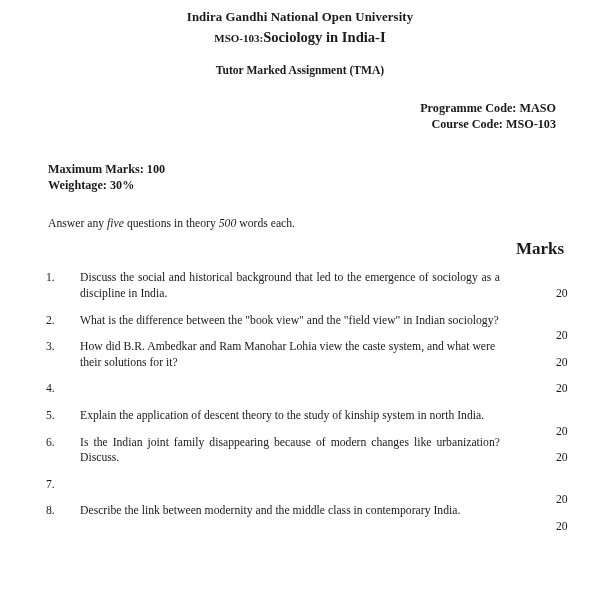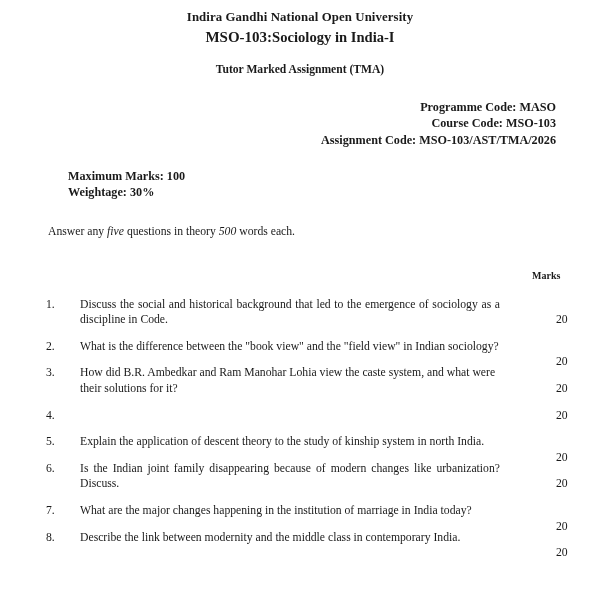--- a/index.html
+++ b/index.html
@@ -35,21 +35,21 @@
     font-weight: bold;
     line-height: 17px;
     letter-spacing: 0.1px;
   }
   .hdr-line2 {
     line-height: 19px;
     margin-top: 1px;
     white-space: nowrap;
   }
   .hdr-code {
-    font-size: 15px;
+    font-size: 11px;
     font-weight: bold;
   }
   .hdr-subject {
     font-size: 14.6px;
     font-weight: bold;
   }
   .hdr-line3 {
     font-size: 11.6px;
     font-weight: bold;
     line-height: 16px;
@@ -65,46 +65,46 @@
   .codes div {
     font-size: 12.2px;
     font-weight: bold;
     line-height: 16.3px;
     white-space: nowrap;
     padding-left: 23px;
   }
 
   
   .marks-block {
-    margin-top: 20px;
-    padding-left: 68px;
+    margin-top: 28px;
+    padding-left: 48px;
   }
   .marks-block div {
     font-size: 12.2px;
     font-weight: bold;
     line-height: 16.4px;
   }
 
   
   .instruction {
     margin-top: 23px;
     padding-left: 48px;
     font-size: 11.7px;
     line-height: 16px;
   }
   .instruction i {
     font-style: italic;
   }
 
   
   .marks-head {
-    margin-top: 28px;
-    padding-right: 28px;
+    margin-top: 9px;
+    padding-right: 44px;
     text-align: right;
-    font-size: 10px;
+    font-size: 17px;
     font-weight: bold;
     line-height: 16px;
   }
   .marks-head span {
     display: inline-block;
     width: 40px;
     text-align: left;
   }
 
   
@@ -159,40 +159,39 @@
     <div class="hdr-line1">Indira Gandhi National Open University</div>
     <div class="hdr-line2">
       <span class="hdr-code">MSO-103:</span><span class="hdr-subject">Sociology in India-I</span>
     </div>
     <div class="hdr-line3">Tutor Marked Assignment (TMA)</div>
   </div>
 
   <div class="codes">
     <div>Programme Code: MASO</div>
     <div>Course Code: MSO-103</div>
-    <div>Assignment Code: MSO-103/AST/TMA/2026</div>
   </div>
 
   <div class="marks-block">
     <div>Maximum Marks: 100</div>
     <div>Weightage: 30%</div>
   </div>
 
   <div class="instruction">
     <span>Answer any </span><i>five</i><span> questions in theory </span><i>500</i><span> words each.</span>
   </div>
 
   <div class="marks-head">
     <span>Marks</span>
   </div>
 
   <div class="questions" id="questions-list">
       <div class="q-row">
         <div class="q-num">1.</div>
-        <div class="q-text justify">Discuss the social and historical background that led to the emergence of sociology as a discipline in Code.</div>
+        <div class="q-text justify">Discuss the social and historical background that led to the emergence of sociology as a discipline in India.</div>
         <div class="q-mark" style="top: 15.6px;">
           <span class="q-mark-inner">20</span>
         </div>
       </div>
       <div class="q-row">
         <div class="q-num">2.</div>
         <div class="q-text">What is the difference between the "book view" and the "field view" in Indian sociology?</div>
         <div class="q-mark" style="top: 15.6px;">
           <span class="q-mark-inner">20</span>
         </div>
@@ -219,21 +218,20 @@
       </div>
       <div class="q-row">
         <div class="q-num">6.</div>
         <div class="q-text justify">Is the Indian joint family disappearing because of modern changes like urbanization? Discuss.</div>
         <div class="q-mark" style="top: 15.6px;">
           <span class="q-mark-inner">20</span>
         </div>
       </div>
       <div class="q-row">
         <div class="q-num">7.</div>
-        <div class="q-text">What are the major changes happening in the institution of marriage in India today?</div>
         <div class="q-mark" style="top: 15.6px;">
           <span class="q-mark-inner">20</span>
         </div>
       </div>
       <div class="q-row">
         <div class="q-num">8.</div>
         <div class="q-text justify">Describe the link between modernity and the middle class in contemporary India.</div>
         <div class="q-mark" style="top: 15.6px;">
           <span class="q-mark-inner">20</span>
         </div>

